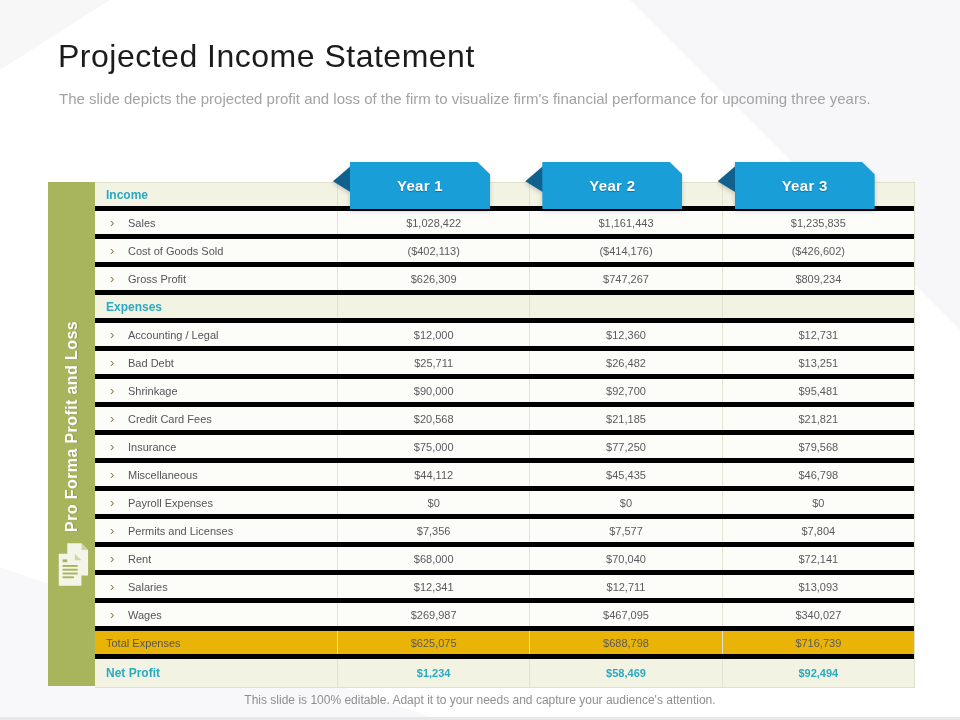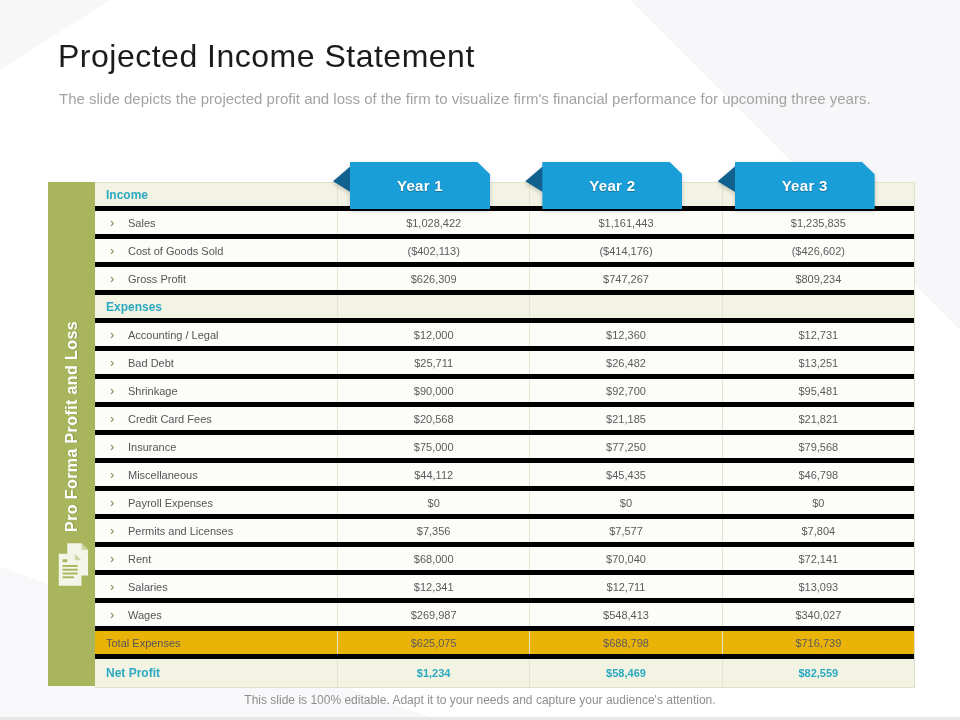--- a/index.html
+++ b/index.html
@@ -267,35 +267,35 @@
         <div class="cell val">$12,341</div>
         <div class="cell val">$12,711</div>
         <div class="cell val">$13,093</div>
       </div>
       <div class="trow item">
         <div class="cell label">
           <span class="bullet">›</span>
           <span class="label-text">Wages</span>
         </div>
         <div class="cell val">$269,987</div>
-        <div class="cell val">$548,413</div>
+        <div class="cell val">$467,095</div>
         <div class="cell val">$340,027</div>
       </div>
       <div class="trow total">
         <div class="cell label">
           <span class="label-text">Total Expenses</span>
         </div>
         <div class="cell val">$625,075</div>
         <div class="cell val">$688,798</div>
         <div class="cell val">$716,739</div>
       </div>
       <div class="trow net">
         <div class="cell label">
           <span class="label-text">Net Profit</span>
         </div>
         <div class="cell val">$1,234</div>
         <div class="cell val">$58,469</div>
-        <div class="cell val">$82,559</div>
+        <div class="cell val">$92,494</div>
       </div>
     </div>
 
   <div class="footer">This slide is 100% editable. Adapt it to your needs and capture your audience's attention.</div>
 </div>
 
 </body></html>

